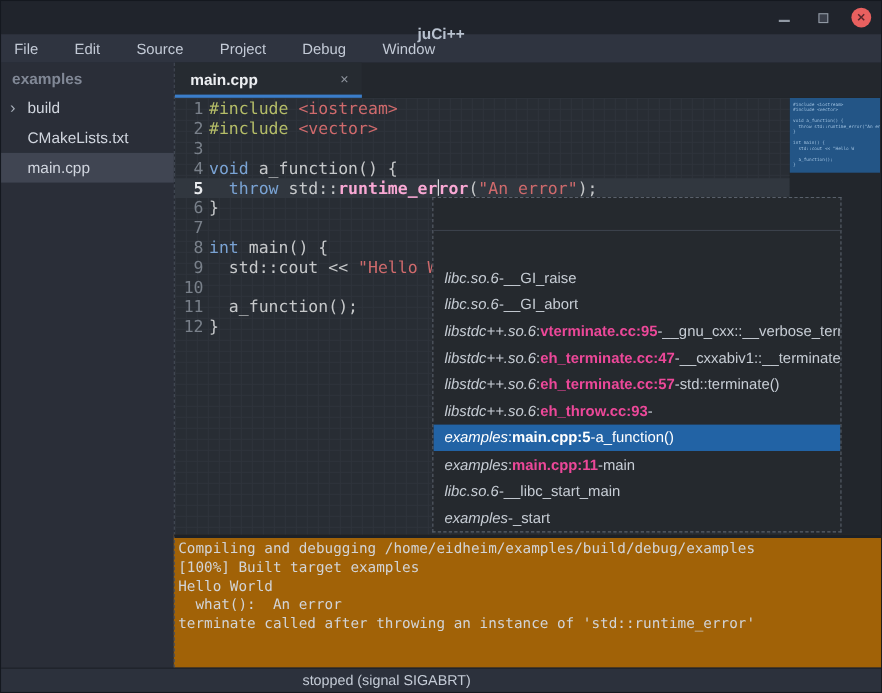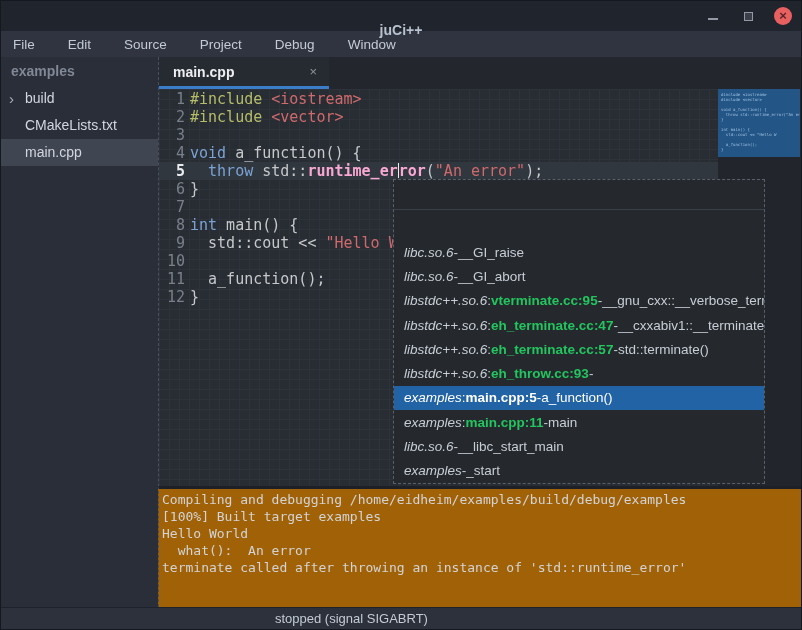--- a/index.html
+++ b/index.html
@@ -79,21 +79,21 @@
   
   .popup { position:absolute; left:234px; top:90px; width:372px; height:305px;
            background:#25292e; border:1px dashed #59606b; display:flex;
            flex-direction:column; overflow:hidden; }
   .popup-filter { height:30px; flex:0 0 auto; border-bottom:1px solid #3b414b; }
   .popup-list { flex:1 1 auto; display:flex; flex-direction:column;margin-top:30px; }
   .popup-item { flex:1 1 auto; display:flex; align-items:center; padding-left:10px;
                 font-size:13.5px; color:#c7cdd5; white-space:nowrap; overflow:hidden; }
   .popup-item.selected { background:#2263a5; color:#ffffff; }
   .pi-lib { font-style:italic; }
-  .pi-file { font-weight:bold; color:#22c55e; }
+  .pi-file { font-weight:bold; color:#ec4899; }
   .popup-item.selected .pi-file { color:#ffffff; }
 
   
   .terminal { flex:1 1 auto; background:#a16207; border-top:3px solid #1d2127;
               border-left:1px dashed #4a505c; margin-left:-1px;
               padding:2px 0 0 3px; min-height:0; }
   .term-line { font-family:"DejaVu Sans Mono", monospace; font-size:13px;
                line-height:17px; color:#d2d4d7; white-space:pre; }
 
   

